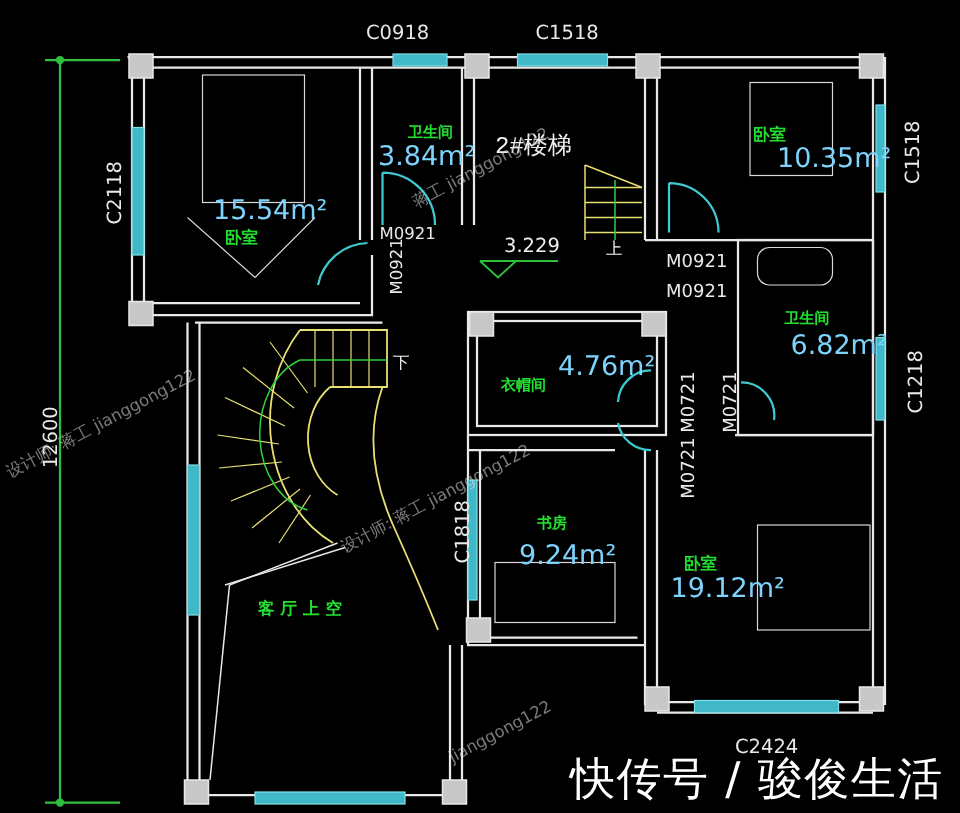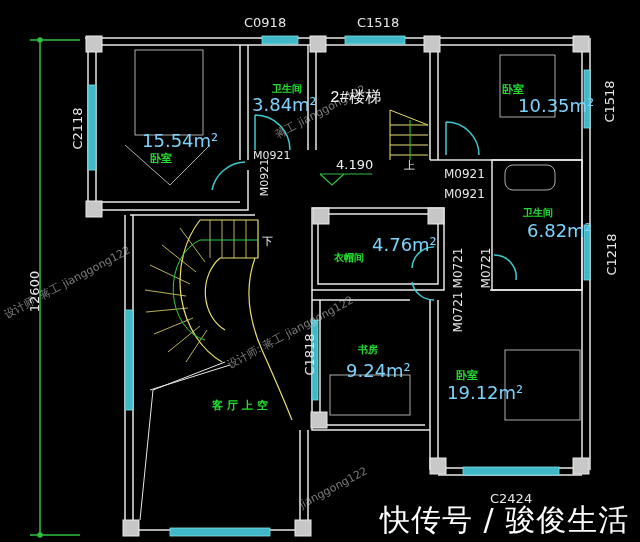--- a/index.html
+++ b/index.html
@@ -176,38 +176,38 @@
 
 <div class="lbl dim" style="left:253px;top:150px;font-size:11px;">M0921</div>
 <div class="lbl dim dimv" style="left:246px;top:172px;font-size:11px;">M0921</div>
 <div class="lbl dim" style="left:444px;top:168px;font-size:12px;">M0921</div>
 <div class="lbl dim" style="left:444px;top:188px;font-size:12px;">M0921</div>
 <div class="lbl dim dimv" style="left:438px;top:262px;font-size:12px;">M0721</div>
 <div class="lbl dim dimv" style="left:438px;top:306px;font-size:12px;">M0721</div>
 <div class="lbl dim dimv" style="left:466px;top:262px;font-size:12px;">M0721</div>
 
 <div class="lbl white" style="left:330px;top:90px;font-size:16px;font-family:Liberation Mono, monospace;">2#楼梯</div>
-<div class="lbl white" style="left:336px;top:158px;font-size:13px;">4.190</div>
+<div class="lbl white" style="left:336px;top:158px;font-size:13px;">3.229</div>
 <div class="lbl white" style="left:404px;top:160px;font-size:11px;">上</div>
 <div class="lbl white" style="left:262px;top:236px;font-size:11px;">下</div>
 
 <div class="lbl room" style="left:150px;top:153px;">卧室</div>
 <div class="lbl area" style="left:142px;top:132px;">15.54m²</div>
 <div class="lbl room" style="left:272px;top:84px;font-size:10px;">卫生间</div>
 <div class="lbl area" style="left:252px;top:96px;">3.84m²</div>
 <div class="lbl room" style="left:502px;top:84px;">卧室</div>
 <div class="lbl area" style="left:486px;top:97px;margin-left:32px;">10.35m²</div>
 <div class="lbl room" style="left:523px;top:208px;font-size:10px;">卫生间</div>
 <div class="lbl area" style="left:527px;top:222px;">6.82m²</div>
 <div class="lbl room" style="left:334px;top:253px;font-size:10px;">衣帽间</div>
 <div class="lbl area" style="left:372px;top:236px;">4.76m²</div>
 <div class="lbl room" style="left:358px;top:345px;font-size:10px;">书房</div>
 <div class="lbl area" style="left:346px;top:362px;text-align:center;">9.24m²</div>
 <div class="lbl room" style="left:456px;top:370px;">卧室</div>
 <div class="lbl area" style="left:447px;top:384px;">19.12m²</div>
-<div class="lbl room" style="left:172px;top:400px;font-size:11px;letter-spacing:4px;margin-left:40px;">客厅上空</div>
+<div class="lbl room" style="left:172px;top:400px;font-size:11px;letter-spacing:4px;">客厅上空</div>
 
 <div class="lbl wm" style="left:5px;top:310px;">设计师: 蒋工 jianggong122</div>
 <div class="lbl wm" style="left:228px;top:360px;">设计师: 蒋工 jianggong122</div>
 <div class="lbl wm" style="left:276px;top:130px;">蒋工 jianggong122</div>
 <div class="lbl wm" style="left:300px;top:500px;">jianggong122</div>
 
 <div class="lbl caption" style="left:380px;top:505px;text-align:center;">快传号 / 骏俊生活</div>
 
 </body></html>

